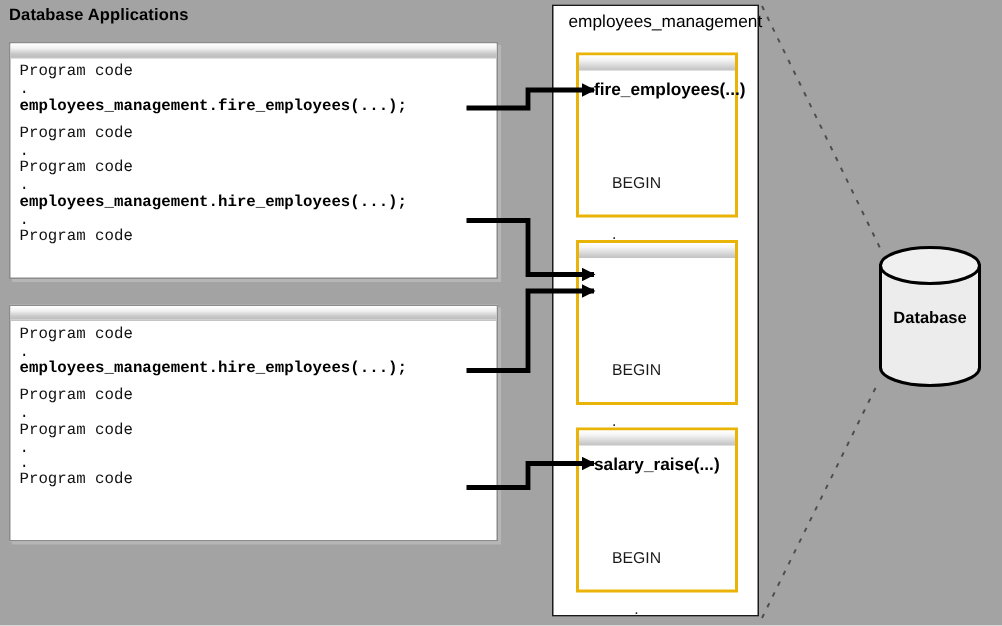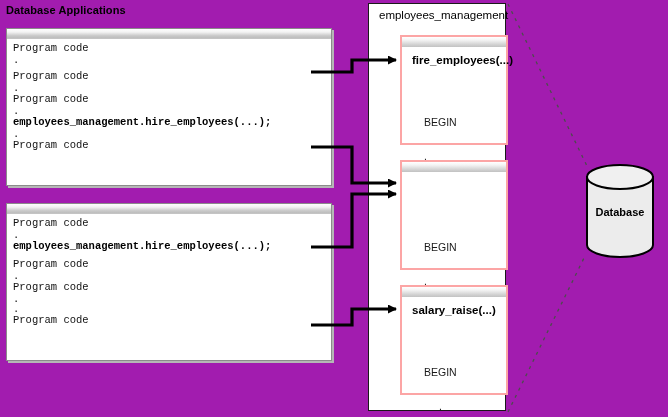--- a/index.html
+++ b/index.html
@@ -7,21 +7,21 @@
     padding: 0;
     background: #ffffff;
   }
   body {
     font-family: "Liberation Sans", sans-serif;
   }
   #canvas {
     position: relative;
     width: 668px;
     height: 417px;
-    background: #a21caf;
+    background: #a3a3a3;
     overflow: hidden;
   }
 
   
   .shadow-box {
     position: absolute;
     background: #ffffff;
     border: 1px solid #8b8b8b;
     box-shadow: 2px 2px 0 0 #b6b6b6;
     box-sizing: border-box;
@@ -89,23 +89,22 @@
     font-size: 11.5px;
     font-weight: normal;
     color: #000000;
     white-space: nowrap;
   }
 
   
   .proc-box {
     position: absolute;
     background: #ffffff;
-    border: 2px solid #fca5a5;
+    border: 2px solid #eab308;
     box-sizing: border-box;
-    margin-left: 16px;
   }
   .proc-titlebar {
     position: absolute;
     left: 0; top: 0; right: 0;
     height: 10px;
     background: linear-gradient(to bottom, #ffffff 0%, #f4f4f4 30%, #cfcfcf 80%, #c2c2c2 100%);
   }
   .proc-name {
     position: absolute;
     left: 10px;
@@ -150,20 +149,21 @@
 
 <div id="canvas">
 
   <div class="section-label" style="left:6px; top:4px;">Database Applications</div>
 
   <div class="shadow-box app-box" style="left:6px; top:28px; width:326px; height:158px;">
     <div class="titlebar"></div>
     <div class="code-area">
       <div class="code-line">Program code</div>
       <div class="code-line dot">.</div>
+      <div class="code-line call">employees_management.fire_employees(...);</div>
       <div class="code-line gap"></div>
       <div class="code-line">Program code</div>
       <div class="code-line dot">.</div>
       <div class="code-line">Program code</div>
       <div class="code-line dot">.</div>
       <div class="code-line call">employees_management.hire_employees(...);</div>
       <div class="code-line dot">.</div>
       <div class="code-line">Program code</div>
     </div>
   </div>

